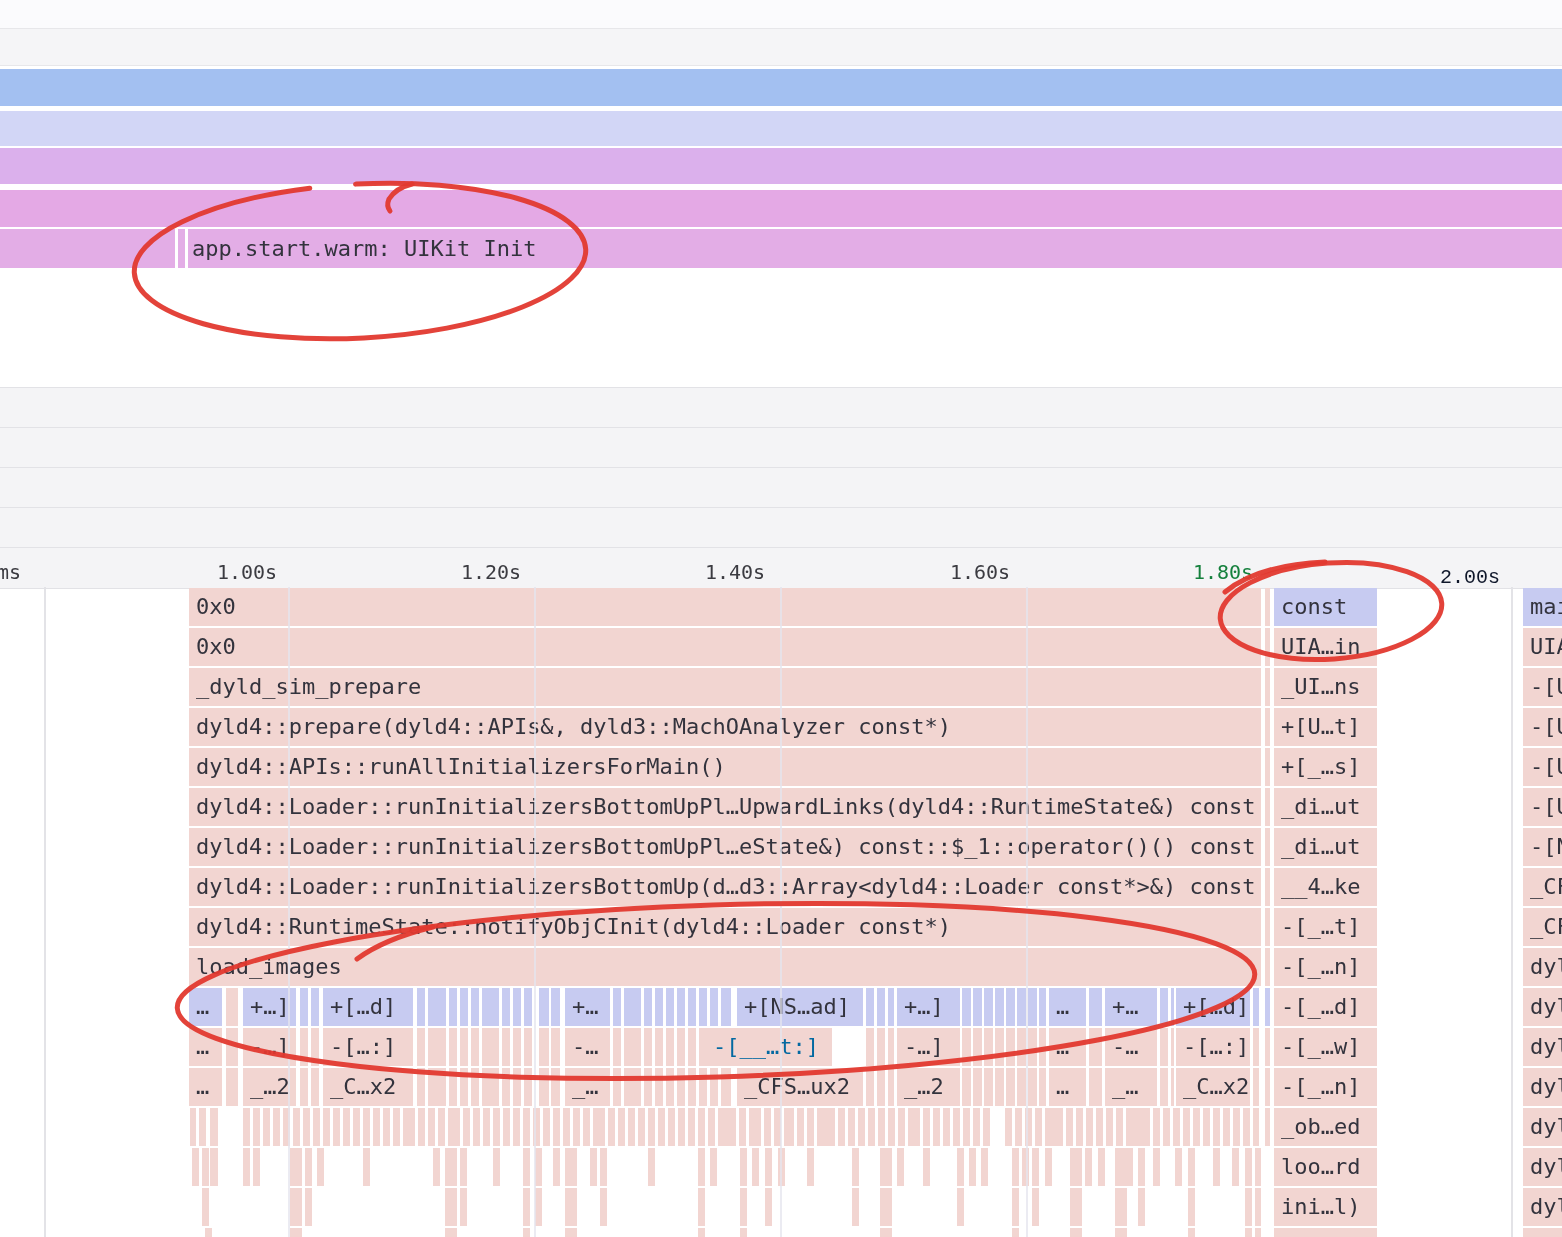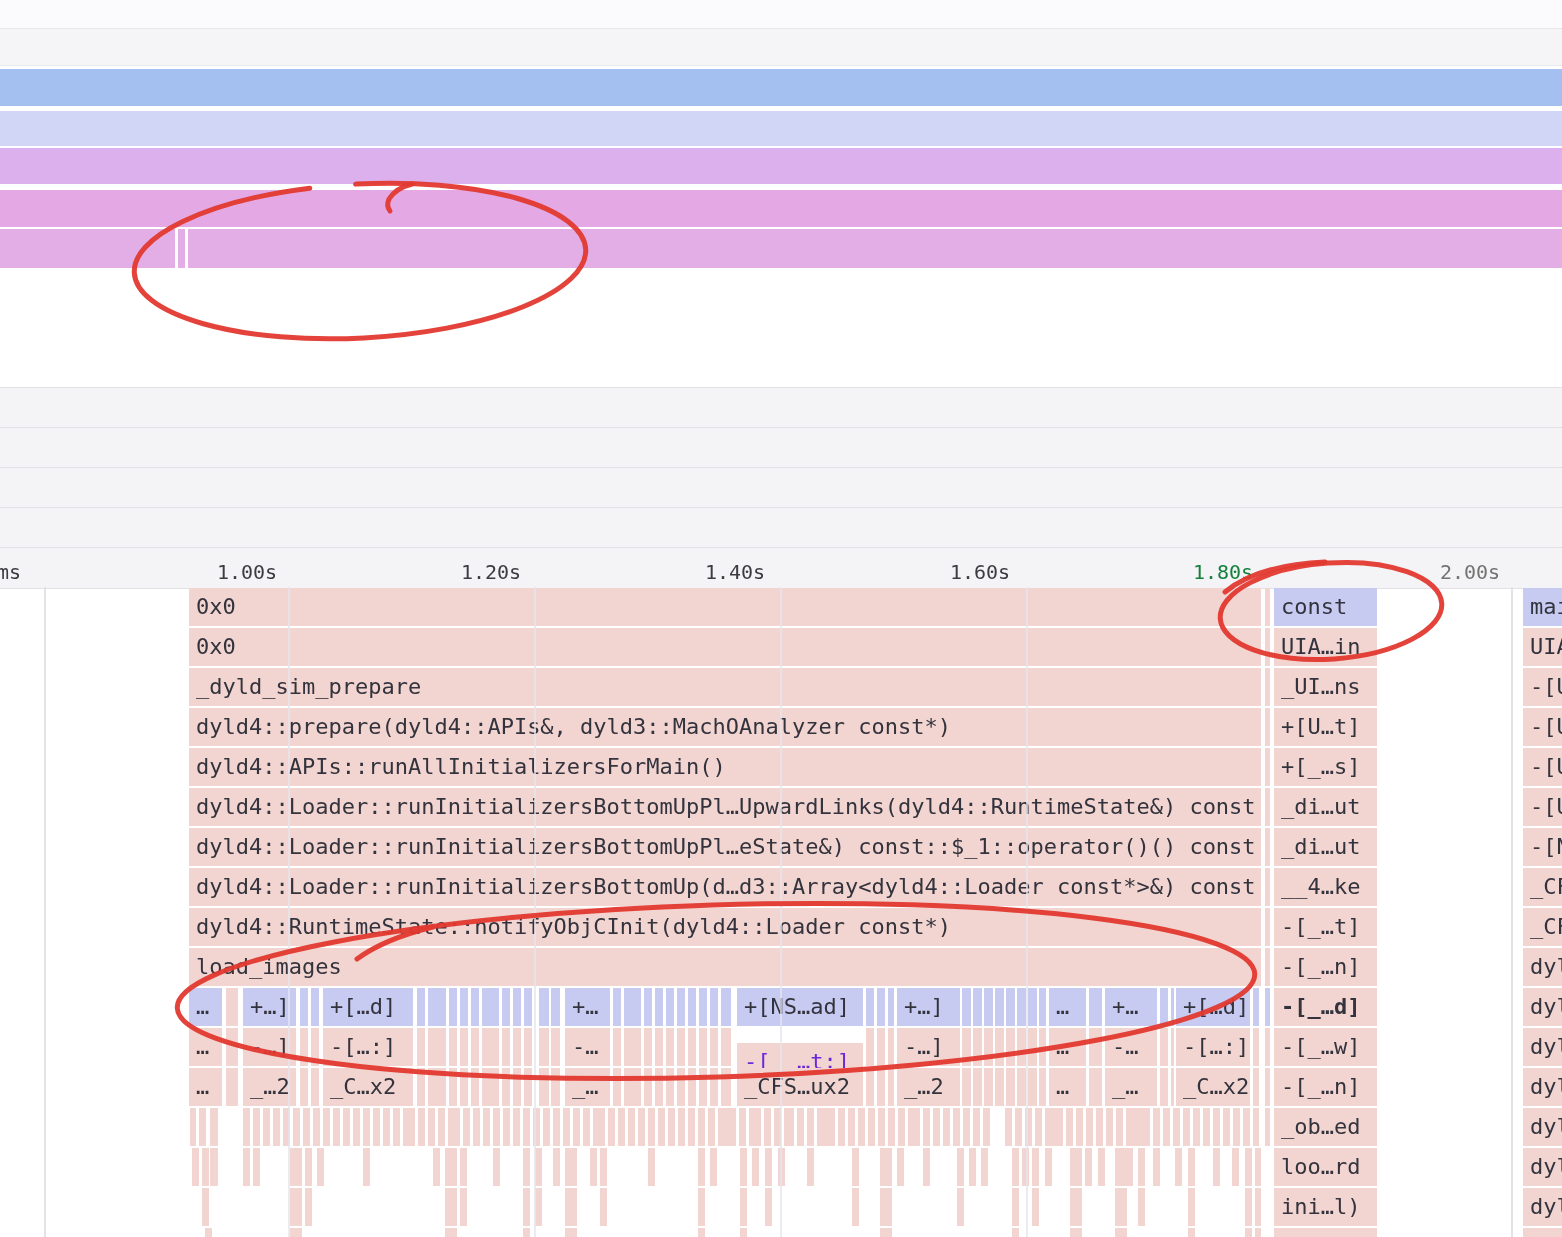--- a/index.html
+++ b/index.html
@@ -28,39 +28,40 @@
 
   <div id="strip-top" class="strip" style="top: 0px; height: 28px; background: rgb(251, 251, 253); border-bottom: 1px solid rgb(231, 231, 234);"></div>
   <div id="strip-second" class="strip" style="top: 29px; height: 36px; background: rgb(245, 245, 247); border-bottom: 1px solid rgb(231, 231, 234);"></div>
 
   <div id="tracks">
     <div class="track-bar" id="tb0" style="top: 69px; height: 37px; background: rgb(163, 192, 241);"></div>
     <div class="track-bar" id="tb1" style="top: 111px; height: 35px; background: rgb(210, 214, 246);"></div>
     <div class="track-bar" id="tb2" style="top: 148px; height: 36px; background: rgb(219, 176, 236);"></div>
     <div class="track-bar" id="tb3" style="top: 190px; height: 37px; background: rgb(228, 169, 229);"></div>
     <div class="track-bar" id="tb4" style="top: 229px; height: 39px; background: rgb(227, 173, 230);">
+      <span class="track-label" style="color: rgb(51, 51, 61);">app.start.warm: UIKit Init</span>
     <div class="notch" style="left: 175px;"></div>
         <div class="notch" style="left: 185px;"></div>
       </div>
   </div>
 
   <div id="grayband">
       <div class="gray-row" style="top: 387px; background: rgb(244, 244, 246); border-top: 1px solid rgb(226, 226, 230);"></div>
       <div class="gray-row" style="top: 427px; background: rgb(244, 244, 246); border-top: 1px solid rgb(226, 226, 230);"></div>
       <div class="gray-row" style="top: 467px; background: rgb(244, 244, 246); border-top: 1px solid rgb(226, 226, 230);"></div>
       <div class="gray-row" style="top: 507px; background: rgb(244, 244, 246); border-top: 1px solid rgb(226, 226, 230);"></div>
     </div>
   <div id="axis" class="gray-row" style="top: 547px; height: 40px; background: rgb(244, 244, 246); border-top: 1px solid rgb(226, 226, 230); border-bottom: 1px solid rgb(226, 226, 230);">
       <div class="tick" style="left: 3px; top: 12px; color: rgb(59, 59, 65);">0ms</div>
       <div class="tick" style="left: 247px; top: 12px; color: rgb(59, 59, 65);">1.00s</div>
       <div class="tick" style="left: 491px; top: 12px; color: rgb(59, 59, 65);">1.20s</div>
       <div class="tick" style="left: 735px; top: 12px; color: rgb(59, 59, 65);">1.40s</div>
       <div class="tick" style="left: 980px; top: 12px; color: rgb(59, 59, 65);">1.60s</div>
       <div class="tick" style="left: 1223px; top: 12px; color: #15803d;">1.80s</div>
-      <div class="tick" style="left: 1470px; top: 12px; color: #737373;">2.00s</div>
+      <div class="tick" style="left: 1470px; top: 18px; color: #0f172a; font-family: Liberation Mono, monospace;">2.00s</div>
     </div>
 
   <div id="flame">
       <div class="frame" style="left: 189px; top: 588px; width: 1072px; height: 38px; background: rgb(242, 213, 209); color: rgb(51, 51, 61);"><span>0x0</span></div>
       <div class="frame" style="left: 189px; top: 628px; width: 1072px; height: 38px; background: rgb(242, 213, 209); color: rgb(51, 51, 61);"><span>0x0</span></div>
       <div class="frame" style="left: 189px; top: 668px; width: 1072px; height: 38px; background: rgb(242, 213, 209); color: rgb(51, 51, 61);"><span>_dyld_sim_prepare</span></div>
       <div class="frame" style="left: 189px; top: 708px; width: 1072px; height: 38px; background: rgb(242, 213, 209); color: rgb(51, 51, 61);"><span>dyld4::prepare(dyld4::APIs&amp;, dyld3::MachOAnalyzer const*)</span></div>
       <div class="frame" style="left: 189px; top: 748px; width: 1072px; height: 38px; background: rgb(242, 213, 209); color: rgb(51, 51, 61);"><span>dyld4::APIs::runAllInitializersForMain()</span></div>
       <div class="frame" style="left: 189px; top: 788px; width: 1072px; height: 38px; background: rgb(242, 213, 209); color: rgb(51, 51, 61);"><span>dyld4::Loader::runInitializersBottomUpPl…UpwardLinks(dyld4::RuntimeState&amp;) const</span></div>
       <div class="frame" style="left: 189px; top: 828px; width: 1072px; height: 38px; background: rgb(242, 213, 209); color: rgb(51, 51, 61);"><span>dyld4::Loader::runInitializersBottomUpPl…eState&amp;) const::$_1::operator()() const</span></div>
@@ -136,21 +137,21 @@
       <div class="frame" style="left: 613px; top: 1028px; width: 8px; height: 38px; background: rgb(242, 213, 209); color: rgb(51, 51, 61);"></div>
       <div class="frame" style="left: 624px; top: 1028px; width: 17px; height: 38px; background: rgb(242, 213, 209); color: rgb(51, 51, 61);"></div>
       <div class="frame" style="left: 644px; top: 1028px; width: 8px; height: 38px; background: rgb(242, 213, 209); color: rgb(51, 51, 61);"></div>
       <div class="frame" style="left: 655px; top: 1028px; width: 8px; height: 38px; background: rgb(242, 213, 209); color: rgb(51, 51, 61);"></div>
       <div class="frame" style="left: 666px; top: 1028px; width: 8px; height: 38px; background: rgb(242, 213, 209); color: rgb(51, 51, 61);"></div>
       <div class="frame" style="left: 677px; top: 1028px; width: 8px; height: 38px; background: rgb(242, 213, 209); color: rgb(51, 51, 61);"></div>
       <div class="frame" style="left: 688px; top: 1028px; width: 8px; height: 38px; background: rgb(242, 213, 209); color: rgb(51, 51, 61);"></div>
       <div class="frame" style="left: 699px; top: 1028px; width: 8px; height: 38px; background: rgb(242, 213, 209); color: rgb(51, 51, 61);"></div>
       <div class="frame" style="left: 710px; top: 1028px; width: 8px; height: 38px; background: rgb(242, 213, 209); color: rgb(51, 51, 61);"></div>
       <div class="frame" style="left: 721px; top: 1028px; width: 10px; height: 38px; background: rgb(242, 213, 209); color: rgb(51, 51, 61);"></div>
-      <div class="frame" style="left: 737px; top: 1028px; width: 126px; height: 38px; background: rgb(242, 213, 209); color: #6d28d9; margin-top: 15px;"><span>-[__…t:]</span></div>
+      <div class="frame" style="left: 706px; top: 1028px; width: 126px; height: 38px; background: rgb(242, 213, 209); color: #0369a1;"><span>-[__…t:]</span></div>
       <div class="frame" style="left: 866px; top: 1028px; width: 8px; height: 38px; background: rgb(242, 213, 209); color: rgb(51, 51, 61);"></div>
       <div class="frame" style="left: 877px; top: 1028px; width: 8px; height: 38px; background: rgb(242, 213, 209); color: rgb(51, 51, 61);"></div>
       <div class="frame" style="left: 888px; top: 1028px; width: 6px; height: 38px; background: rgb(242, 213, 209); color: rgb(51, 51, 61);"></div>
       <div class="frame" style="left: 897px; top: 1028px; width: 63px; height: 38px; background: rgb(242, 213, 209); color: rgb(51, 51, 61);"><span>-…]</span></div>
       <div class="frame" style="left: 962px; top: 1028px; width: 9px; height: 38px; background: rgb(242, 213, 209); color: rgb(51, 51, 61);"></div>
       <div class="frame" style="left: 973px; top: 1028px; width: 9px; height: 38px; background: rgb(242, 213, 209); color: rgb(51, 51, 61);"></div>
       <div class="frame" style="left: 984px; top: 1028px; width: 9px; height: 38px; background: rgb(242, 213, 209); color: rgb(51, 51, 61);"></div>
       <div class="frame" style="left: 995px; top: 1028px; width: 9px; height: 38px; background: rgb(242, 213, 209); color: rgb(51, 51, 61);"></div>
       <div class="frame" style="left: 1006px; top: 1028px; width: 9px; height: 38px; background: rgb(242, 213, 209); color: rgb(51, 51, 61);"></div>
       <div class="frame" style="left: 1017px; top: 1028px; width: 9px; height: 38px; background: rgb(242, 213, 209); color: rgb(51, 51, 61);"></div>
@@ -411,21 +412,21 @@
       <div class="frame" style="left: 1274px; top: 588px; width: 103px; height: 38px; background: rgb(199, 203, 241); color: rgb(51, 51, 61);"><span>const</span></div>
       <div class="frame" style="left: 1274px; top: 628px; width: 103px; height: 38px; background: rgb(242, 213, 209); color: rgb(51, 51, 61);"><span>UIA…in</span></div>
       <div class="frame" style="left: 1274px; top: 668px; width: 103px; height: 38px; background: rgb(242, 213, 209); color: rgb(51, 51, 61);"><span>_UI…ns</span></div>
       <div class="frame" style="left: 1274px; top: 708px; width: 103px; height: 38px; background: rgb(242, 213, 209); color: rgb(51, 51, 61);"><span>+[U…t]</span></div>
       <div class="frame" style="left: 1274px; top: 748px; width: 103px; height: 38px; background: rgb(242, 213, 209); color: rgb(51, 51, 61);"><span>+[_…s]</span></div>
       <div class="frame" style="left: 1274px; top: 788px; width: 103px; height: 38px; background: rgb(242, 213, 209); color: rgb(51, 51, 61);"><span>_di…ut</span></div>
       <div class="frame" style="left: 1274px; top: 828px; width: 103px; height: 38px; background: rgb(242, 213, 209); color: rgb(51, 51, 61);"><span>_di…ut</span></div>
       <div class="frame" style="left: 1274px; top: 868px; width: 103px; height: 38px; background: rgb(242, 213, 209); color: rgb(51, 51, 61);"><span>__4…ke</span></div>
       <div class="frame" style="left: 1274px; top: 908px; width: 103px; height: 38px; background: rgb(242, 213, 209); color: rgb(51, 51, 61);"><span>-[_…t]</span></div>
       <div class="frame" style="left: 1274px; top: 948px; width: 103px; height: 38px; background: rgb(242, 213, 209); color: rgb(51, 51, 61);"><span>-[_…n]</span></div>
-      <div class="frame" style="left: 1274px; top: 988px; width: 103px; height: 38px; background: rgb(242, 213, 209); color: rgb(51, 51, 61); font-weight: bold;"><span>-[_…d]</span></div>
+      <div class="frame" style="left: 1274px; top: 988px; width: 103px; height: 38px; background: rgb(242, 213, 209); color: rgb(51, 51, 61);"><span>-[_…d]</span></div>
       <div class="frame" style="left: 1274px; top: 1028px; width: 103px; height: 38px; background: rgb(242, 213, 209); color: rgb(51, 51, 61);"><span>-[_…w]</span></div>
       <div class="frame" style="left: 1274px; top: 1068px; width: 103px; height: 38px; background: rgb(242, 213, 209); color: rgb(51, 51, 61);"><span>-[_…n]</span></div>
       <div class="frame" style="left: 1274px; top: 1108px; width: 103px; height: 38px; background: rgb(242, 213, 209); color: rgb(51, 51, 61);"><span>_ob…ed</span></div>
       <div class="frame" style="left: 1274px; top: 1148px; width: 103px; height: 38px; background: rgb(242, 213, 209); color: rgb(51, 51, 61);"><span>loo…rd</span></div>
       <div class="frame" style="left: 1274px; top: 1188px; width: 103px; height: 38px; background: rgb(242, 213, 209); color: rgb(51, 51, 61);"><span>ini…l)</span></div>
       <div class="frame" style="left: 1274px; top: 1228px; width: 103px; height: 38px; background: rgb(242, 213, 209); color: rgb(51, 51, 61);"></div>
       <div class="frame" style="left: 1523px; top: 588px; width: 48px; height: 38px; background: rgb(199, 203, 241); color: rgb(51, 51, 61);"><span>mai</span></div>
       <div class="frame" style="left: 1523px; top: 628px; width: 48px; height: 38px; background: rgb(242, 213, 209); color: rgb(51, 51, 61);"><span>UIA</span></div>
       <div class="frame" style="left: 1523px; top: 668px; width: 48px; height: 38px; background: rgb(242, 213, 209); color: rgb(51, 51, 61);"><span>-[U</span></div>
       <div class="frame" style="left: 1523px; top: 708px; width: 48px; height: 38px; background: rgb(242, 213, 209); color: rgb(51, 51, 61);"><span>-[U</span></div>

